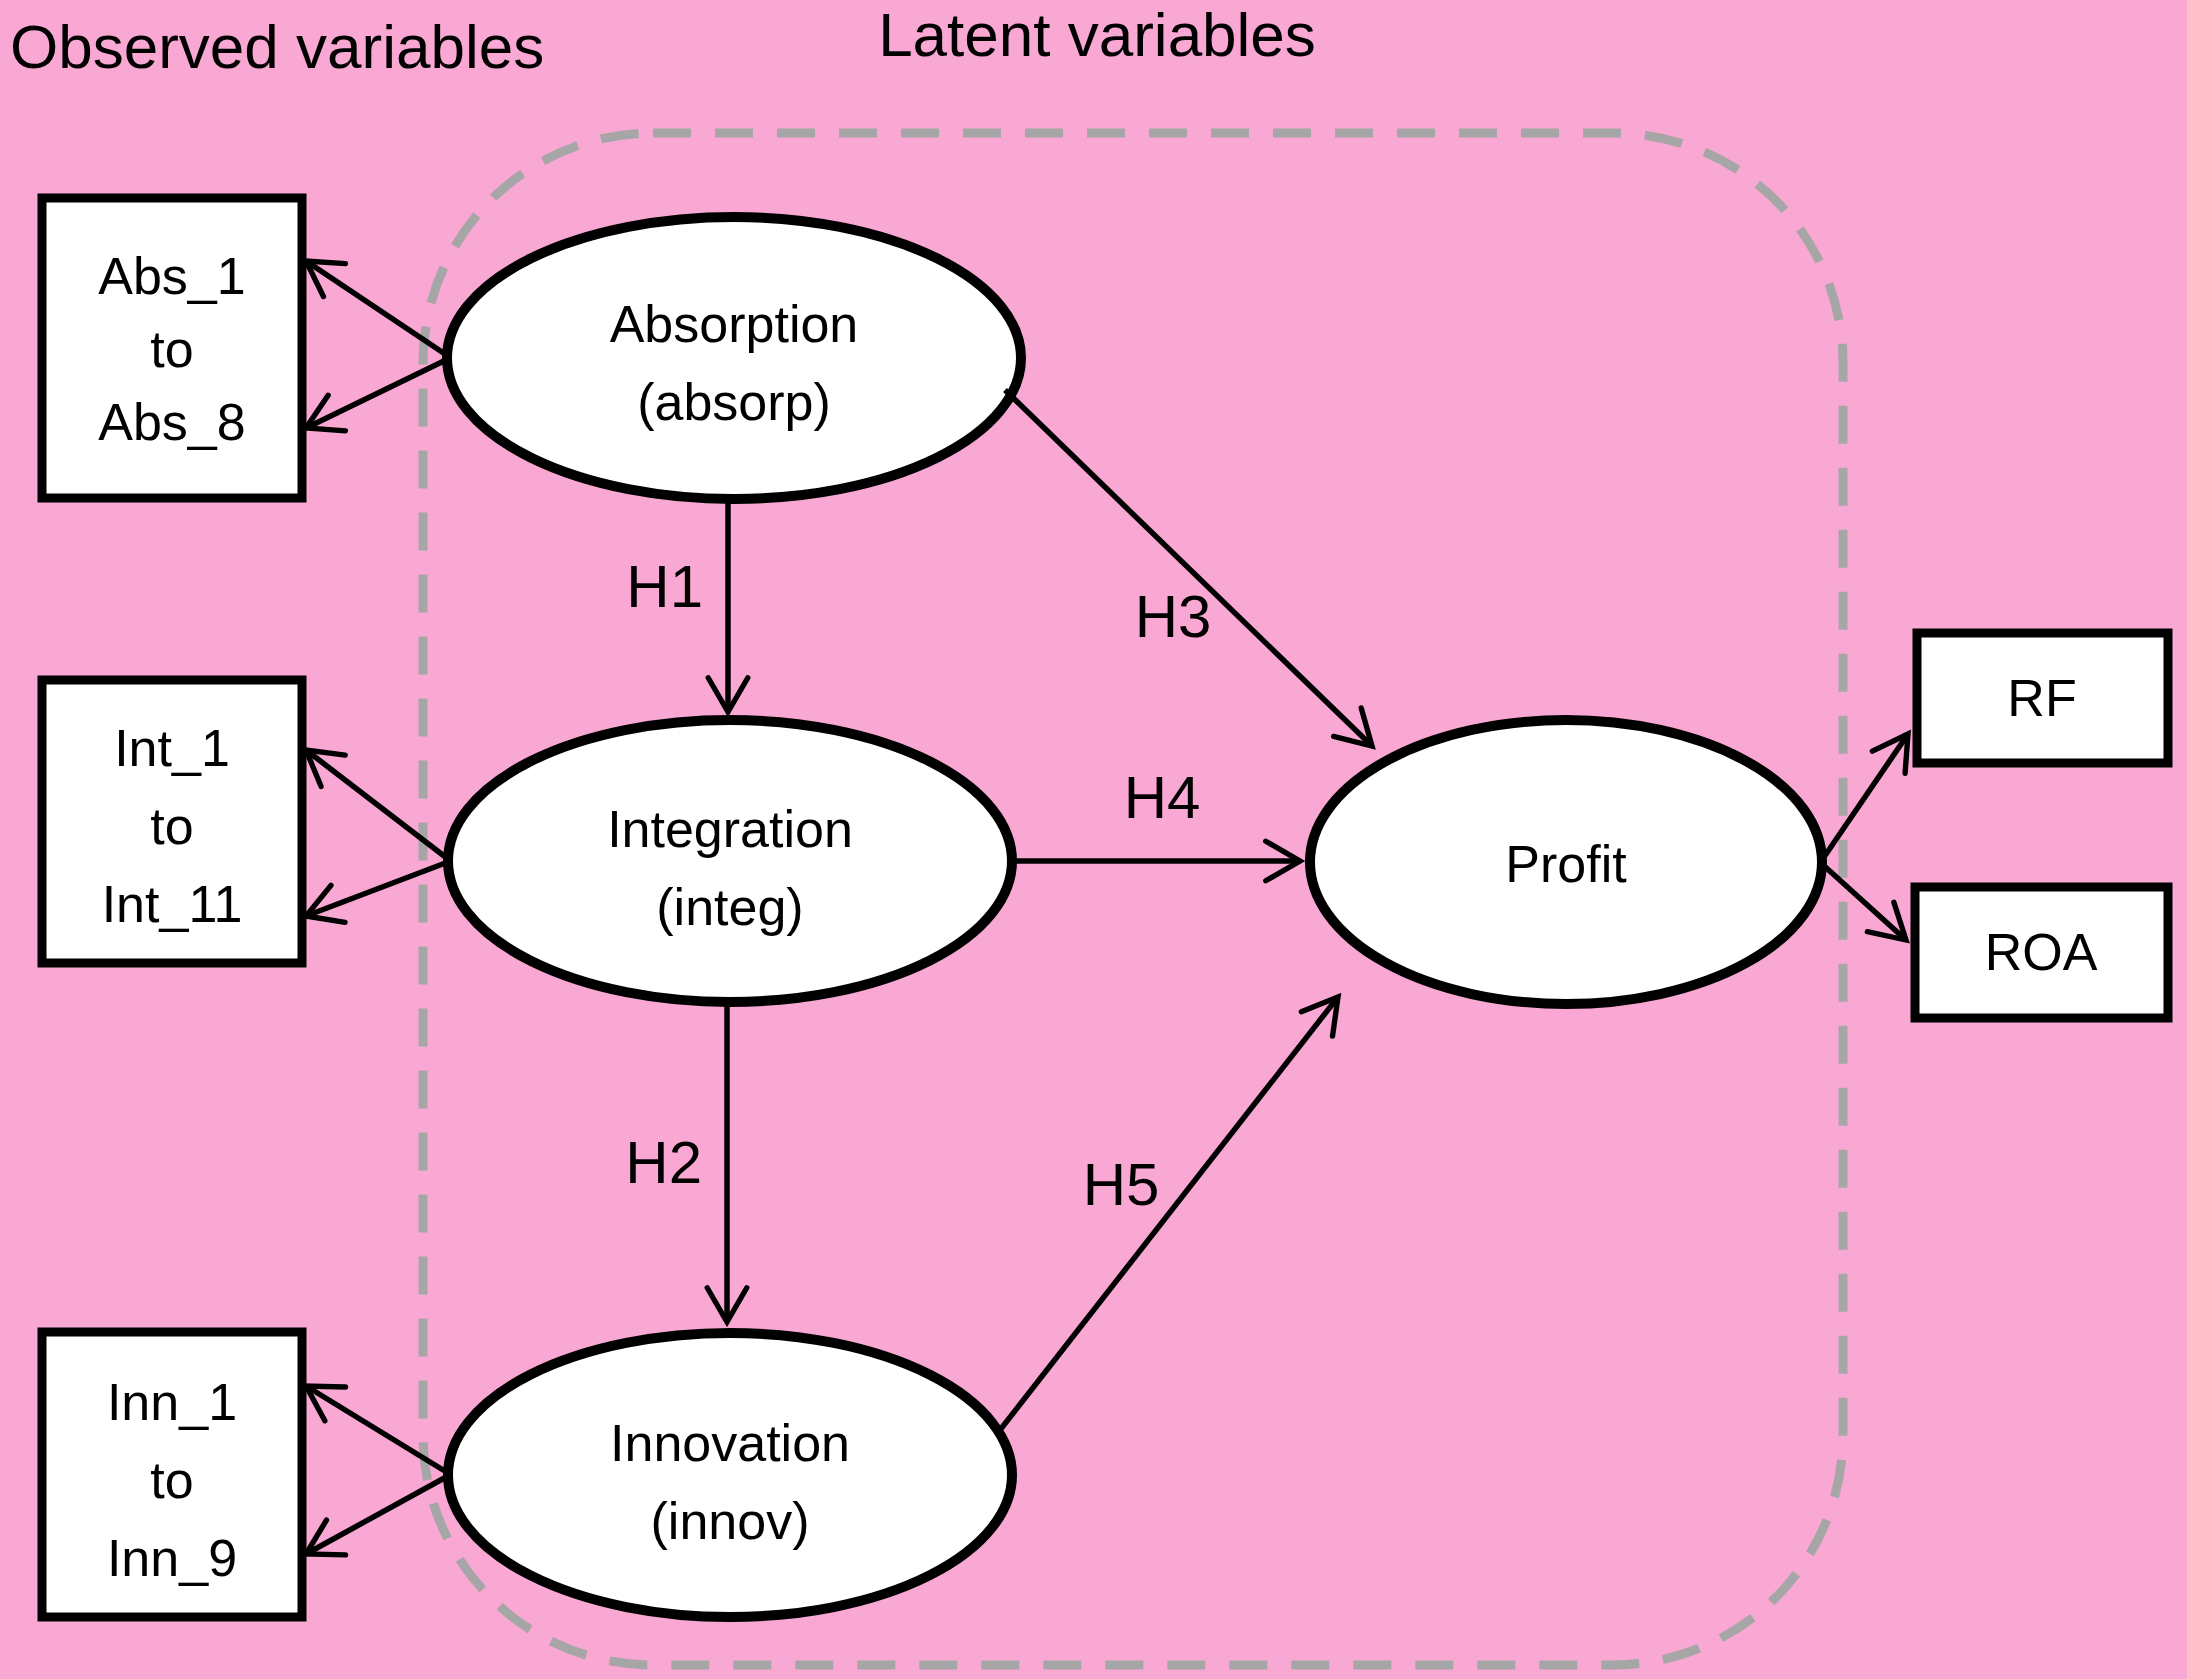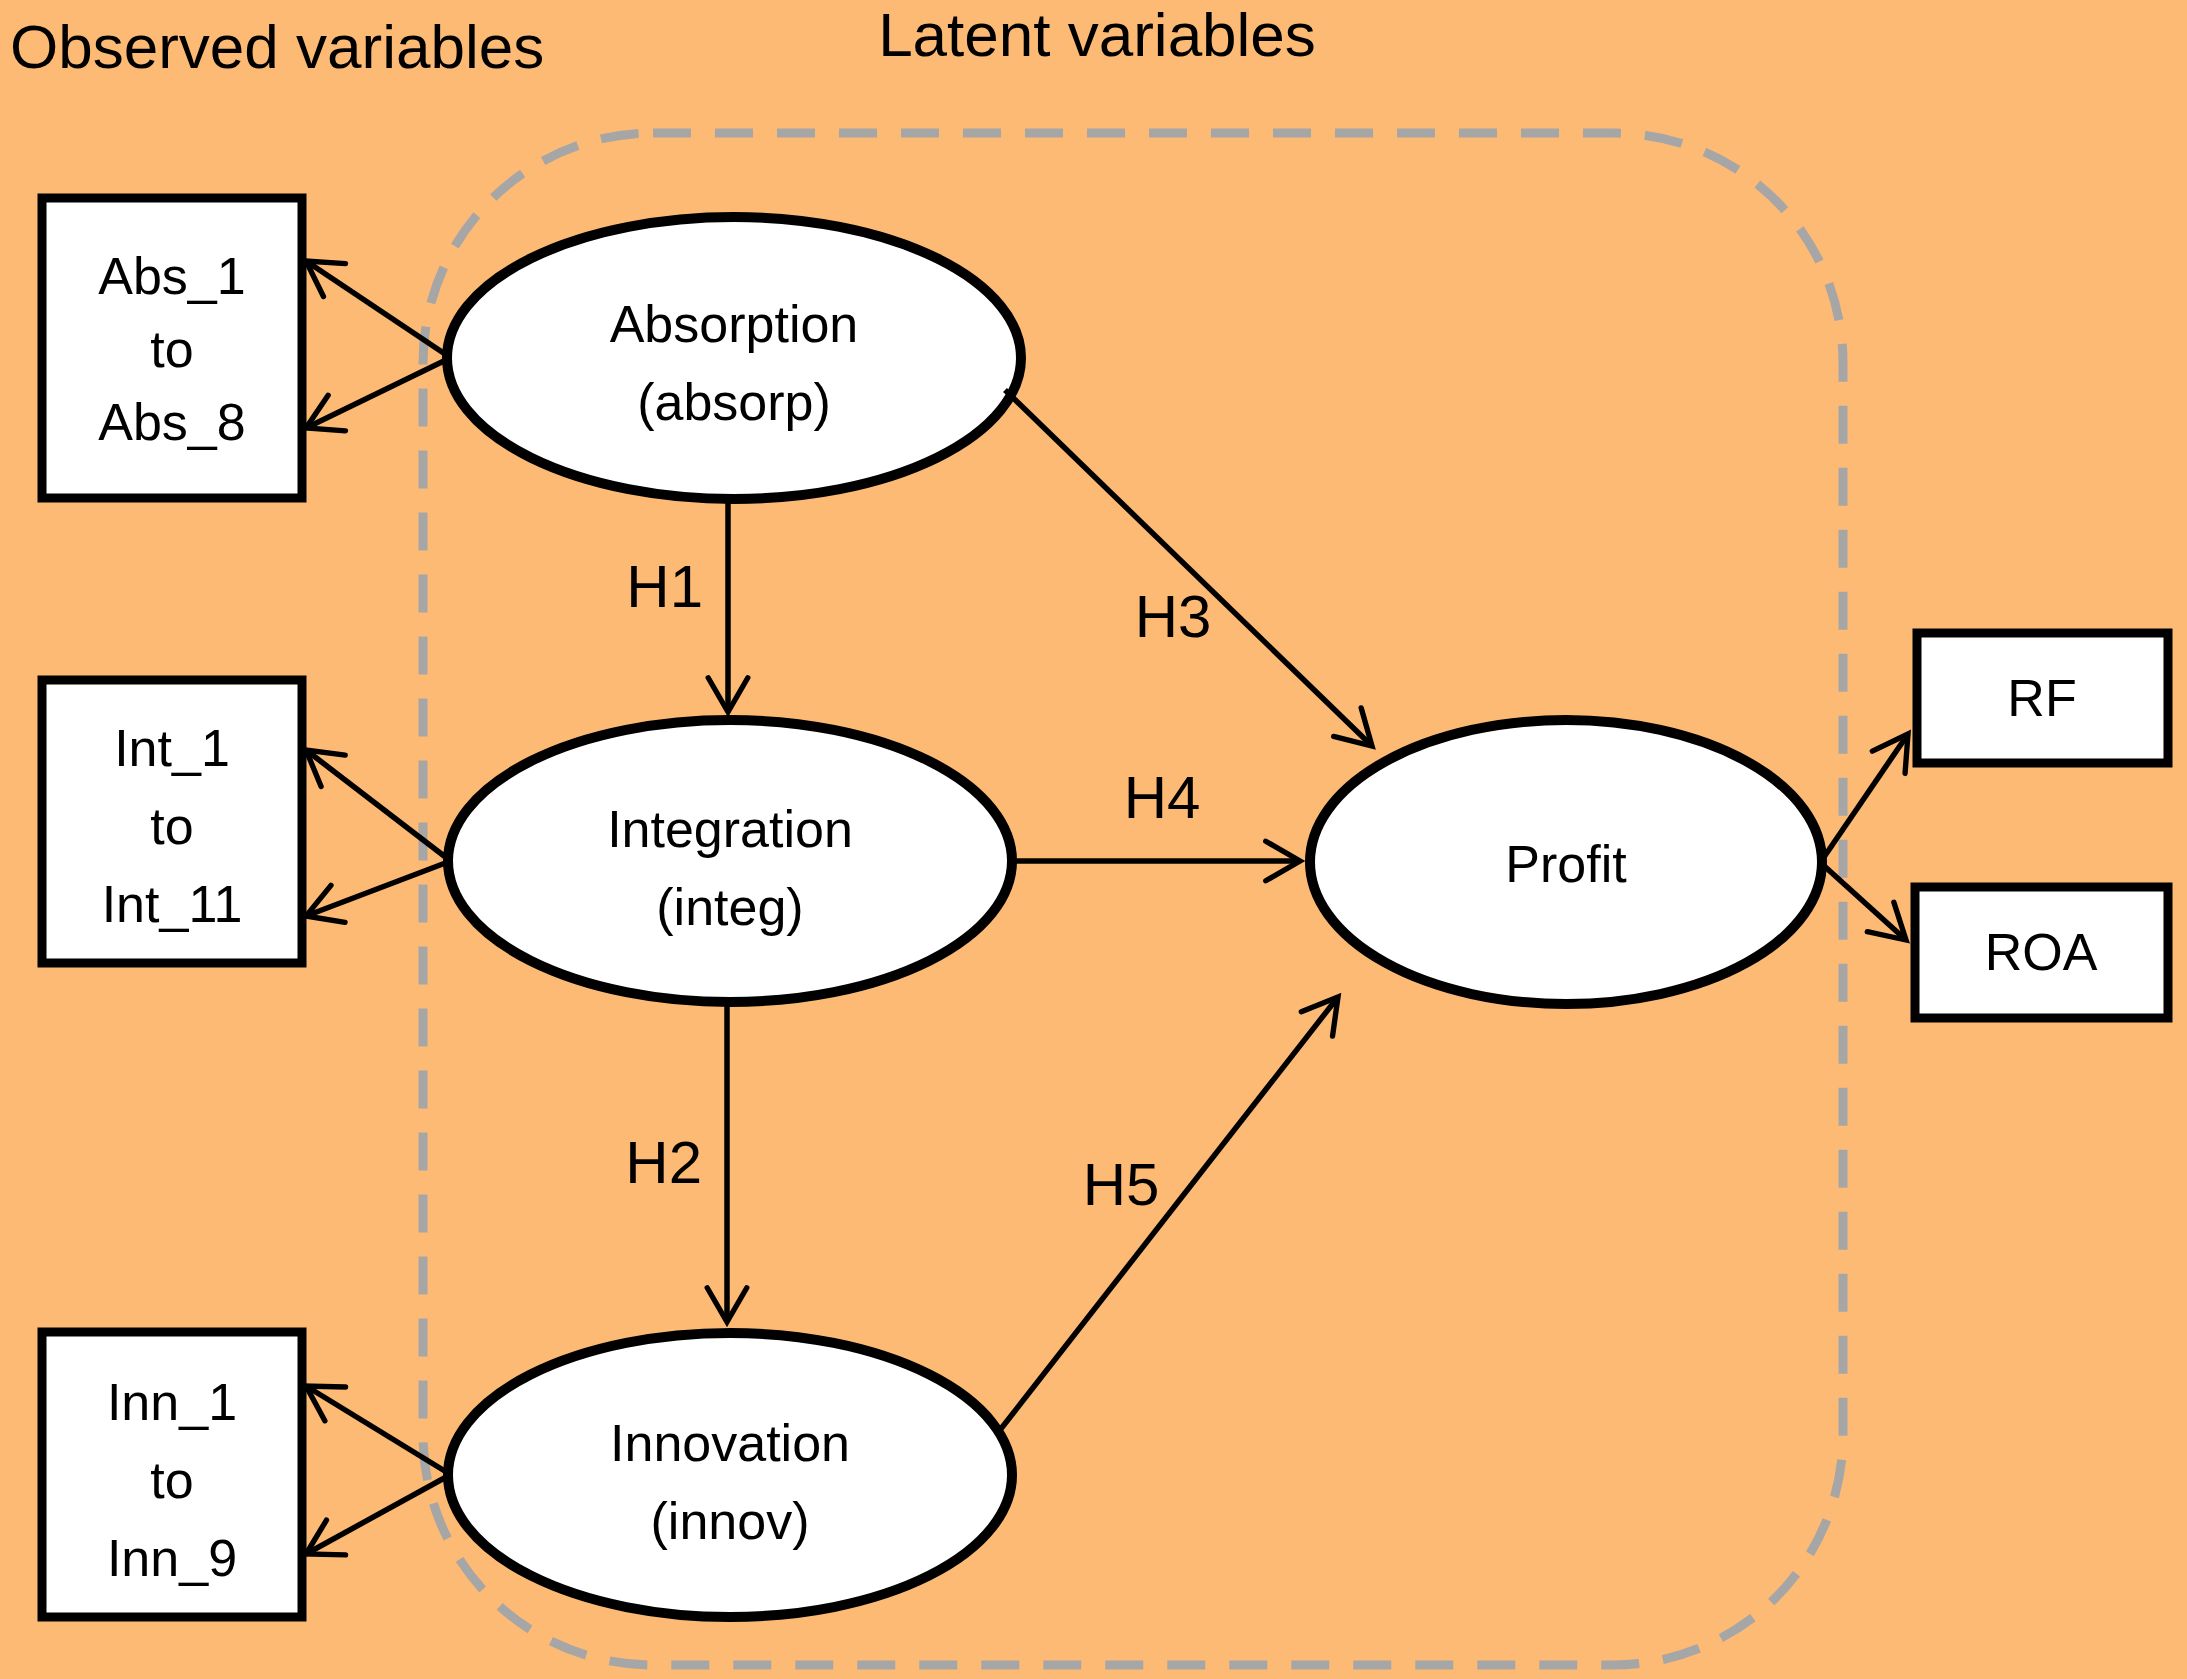--- a/index.html
+++ b/index.html
@@ -4,21 +4,21 @@
 <style>
   html, body {
     margin: 0;
     padding: 0;
     background: #ffffff;
   }
   #stage {
     position: relative;
     width: 2187px;
     height: 1679px;
-    background: #fdba74;
+    background: #f9a8d4;
     overflow: hidden;
   }
   svg { display: block; }
   .txt {
     font-family: "Liberation Sans", sans-serif;
     fill: #000000;
   }
   .hdr   { font-size: 62px; }
   .node  { font-size: 52px; }
   .hlab  { font-size: 60px; }

